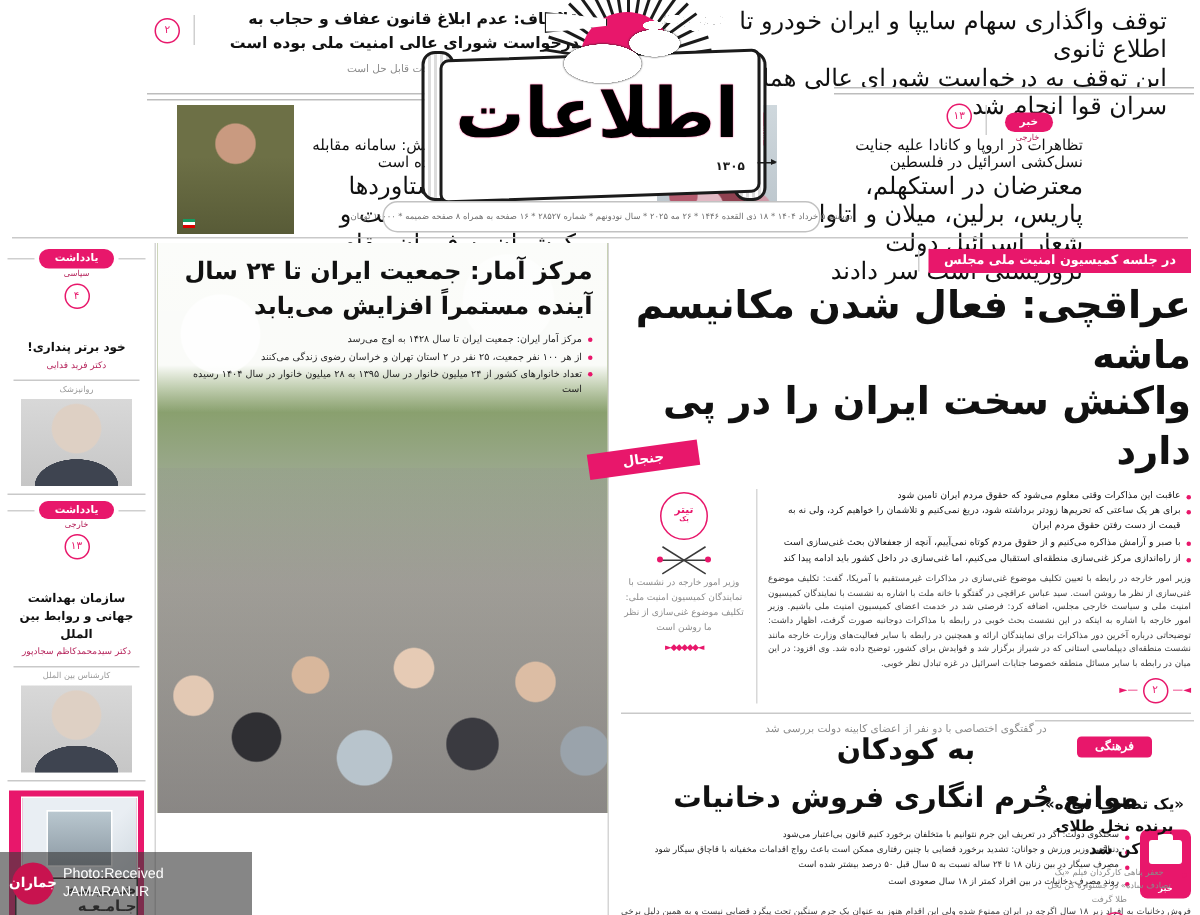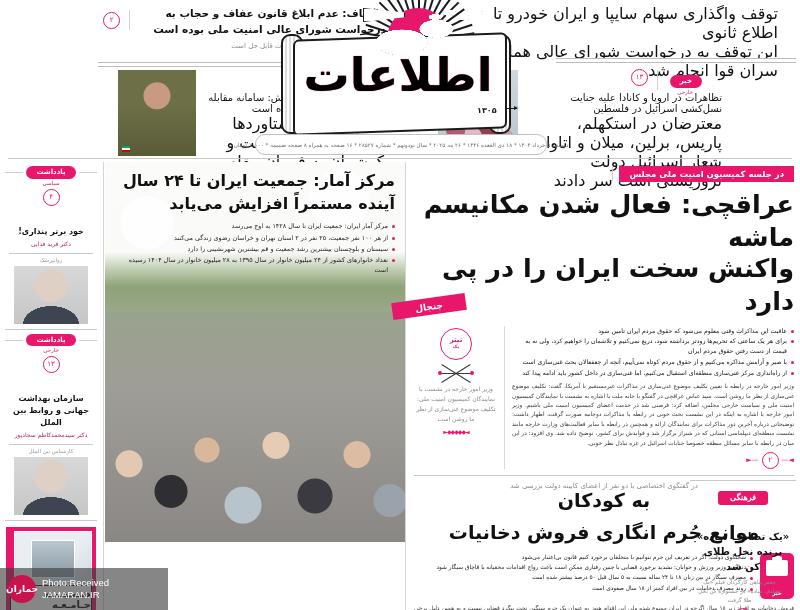--- a/index.html
+++ b/index.html
@@ -500,21 +500,20 @@
     <div class="col-b">
       <div class="b-photo">
         <div class="sky"></div>
         <div class="crowd"></div>
 
         <div class="b-overlay">
           <div class="b-hl">مرکز آمار: جمعیت ایران تا ۲۴ سال آینده مستمراً افزایش می‌یابد</div>
           <ul class="bullets b-bullets">
             <li>مرکز آمار ایران: جمعیت ایران تا سال ۱۴۲۸ به اوج می‌رسد</li>
             <li>از هر ۱۰۰ نفر جمعیت، ۲۵ نفر در ۲ استان تهران و خراسان رضوی زندگی می‌کنند</li>
-            <li>سیستان و بلوچستان بیشترین رشد جمعیت و قم بیشترین شهرنشینی را دارد</li>
             <li>تعداد خانوارهای کشور از ۲۴ میلیون خانوار در سال ۱۳۹۵ به ۲۸ میلیون خانوار در سال ۱۴۰۴ رسیده است</li>
           </ul>
         </div>
       </div>
     </div>
 
     <div class="col-c">
 
       <div class="note-block">
         <div style="display:flex;align-items:center;justify-content:center;gap:3px;">

